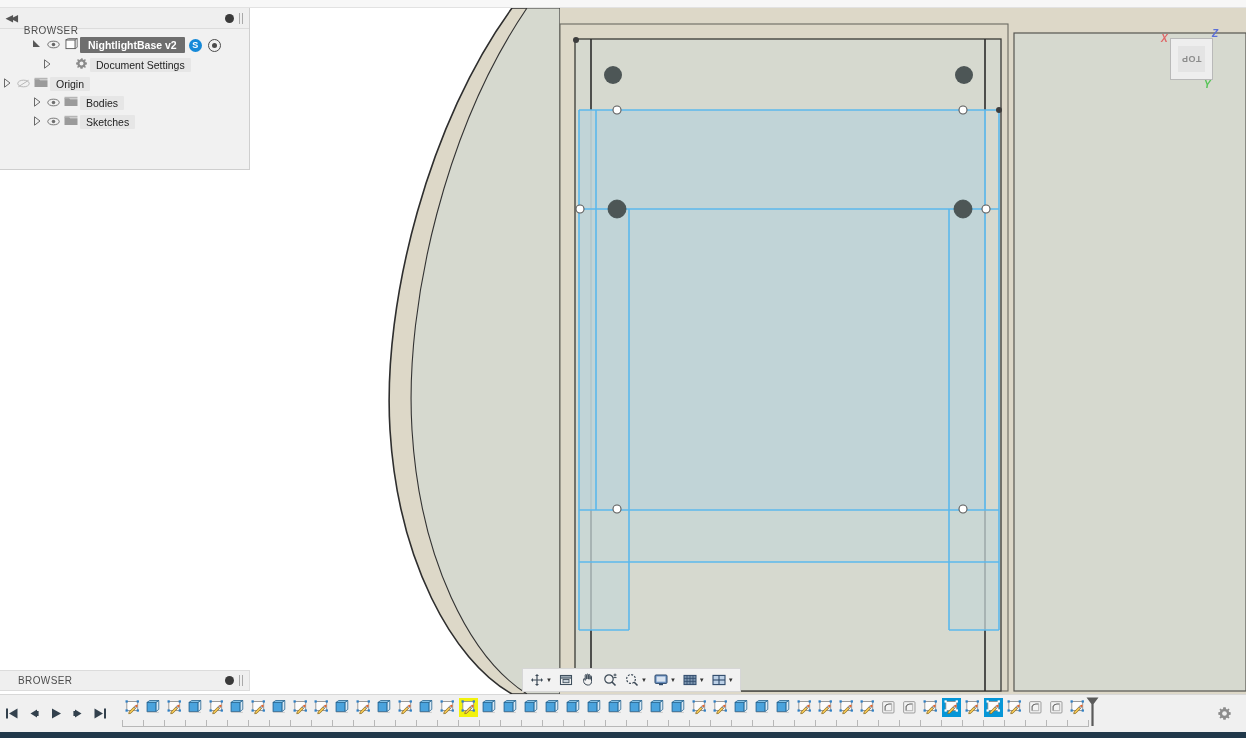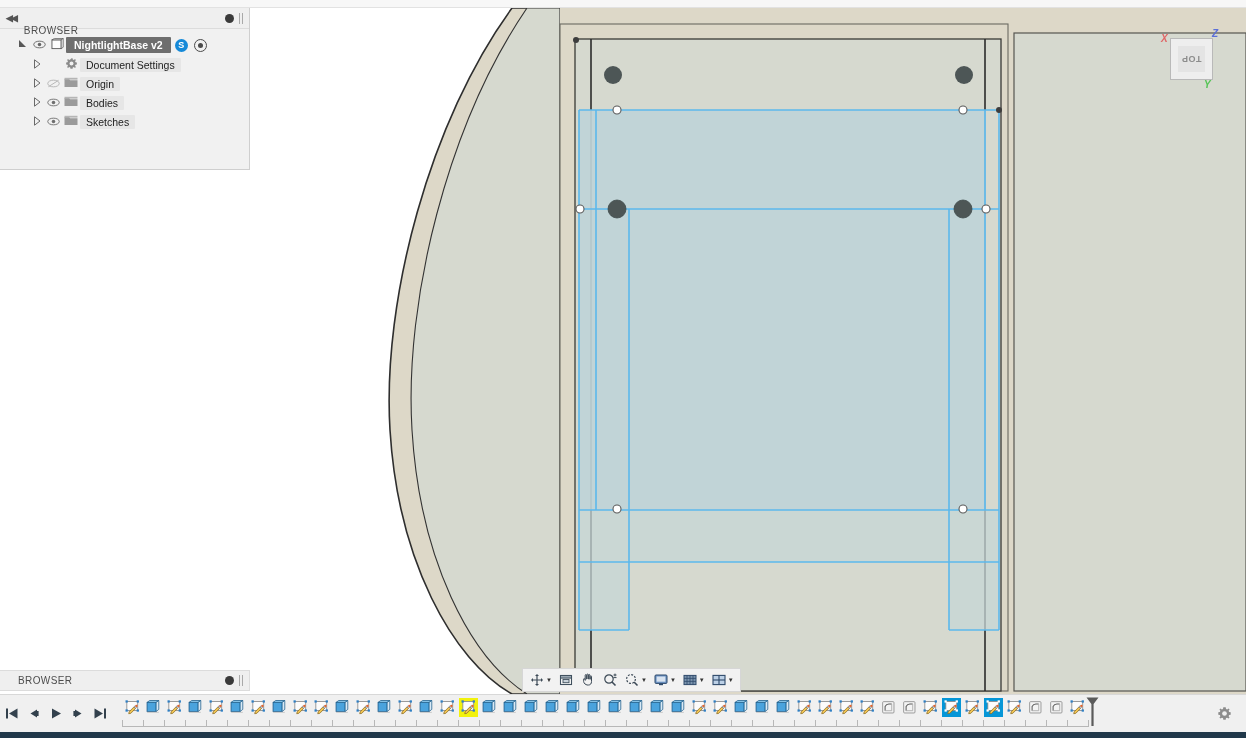--- a/index.html
+++ b/index.html
@@ -401,21 +401,21 @@
   <div id="browser-panel">
     <div id="browser-header">
       <span class="collapse-arrows">◀◀</span>
       <span class="title">BROWSER</span>
       <span class="hdr-dot"></span>
       <span class="hdr-grip"></span>
     </div>
 
     <div id="browser-tree">
 
-      <div class="tree-row root" style="padding-left:16px;">
+      <div class="tree-row root" style="padding-left:30px;">
         <span class="twisty">
           <svg width="10" height="10" viewBox="0 0 10 10">
               <path d="M1 1 L8 8 L1 8 Z" fill="#585858"></path>
             </svg>
         </span>
         <span class="eye">
           <svg width="13" height="9" viewBox="0 0 14 9">
             <ellipse cx="7" cy="4.5" rx="6.2" ry="3.6" fill="none" stroke="#666" stroke-width="1"></ellipse>
             <circle cx="7" cy="4.5" r="1.9" fill="#666"></circle>
           </svg>
@@ -428,32 +428,32 @@
           </svg>
         </span>
         <span class="root-label">NightlightBase v2</span>
         <span class="badge-s">S</span>
         <span class="focus-icon">
             <i></i>
           </span>
       </div>
 
       <div id="tree-children">
-          <div class="tree-row" style="padding-left: 30px;">
+          <div class="tree-row" style="padding-left: 40px;">
             <span class="twisty"><svg width="9" height="10" viewBox="0 0 9 10">
                 <path d="M1.5 0.8 L7 5 L1.5 9.2 Z" fill="none" stroke="#6a6a6a" stroke-width="1"></path>
               </svg></span>
             <span class="eye"></span>
             <span class="ficon"><svg width="13" height="13" viewBox="0 0 16 16">
                 <path d="M8 1.4 L9.3 1.4 L9.6 3.1 L10.9 3.6 L12.3 2.6 L13.4 3.7 L12.4 5.1 L12.9 6.4 L14.6 6.7 L14.6 9.3 L12.9 9.6 L12.4 10.9 L13.4 12.3 L12.3 13.4 L10.9 12.4 L9.6 12.9 L9.3 14.6 L6.7 14.6 L6.4 12.9 L5.1 12.4 L3.7 13.4 L2.6 12.3 L3.6 10.9 L3.1 9.6 L1.4 9.3 L1.4 6.7 L3.1 6.4 L3.6 5.1 L2.6 3.7 L3.7 2.6 L5.1 3.6 L6.4 3.1 Z" fill="#8b8b8b"></path>
                 <circle cx="8" cy="8" r="2.4" fill="#f1f1f1"></circle>
               </svg></span>
             <span class="tree-label">Document Settings</span>
           </div>
-          <div class="tree-row" style="padding-left: 30px;">
+          <div class="tree-row" style="">
             <span class="twisty"><svg width="9" height="10" viewBox="0 0 9 10">
                 <path d="M1.5 0.8 L7 5 L1.5 9.2 Z" fill="none" stroke="#6a6a6a" stroke-width="1"></path>
               </svg></span>
             <span class="eye"><svg width="13" height="9" viewBox="0 0 14 9">
                 <ellipse cx="7" cy="4.5" rx="6.2" ry="3.6" fill="none" stroke="#b3b3b3" stroke-width="1"></ellipse>
                 <line x1="1.5" y1="8" x2="12.5" y2="1" stroke="#b3b3b3" stroke-width="1"></line>
               </svg></span>
             <span class="ficon"><svg width="14" height="11" viewBox="0 0 14 11">
                 <path d="M0.5 2 L5 2 L6.2 3.2 L13.5 3.2 L13.5 10 L0.5 10 Z" fill="#9b9b9b"></path>
                 <rect x="0.5" y="0.8" width="13" height="1.8" fill="#b5b5b5"></rect>

